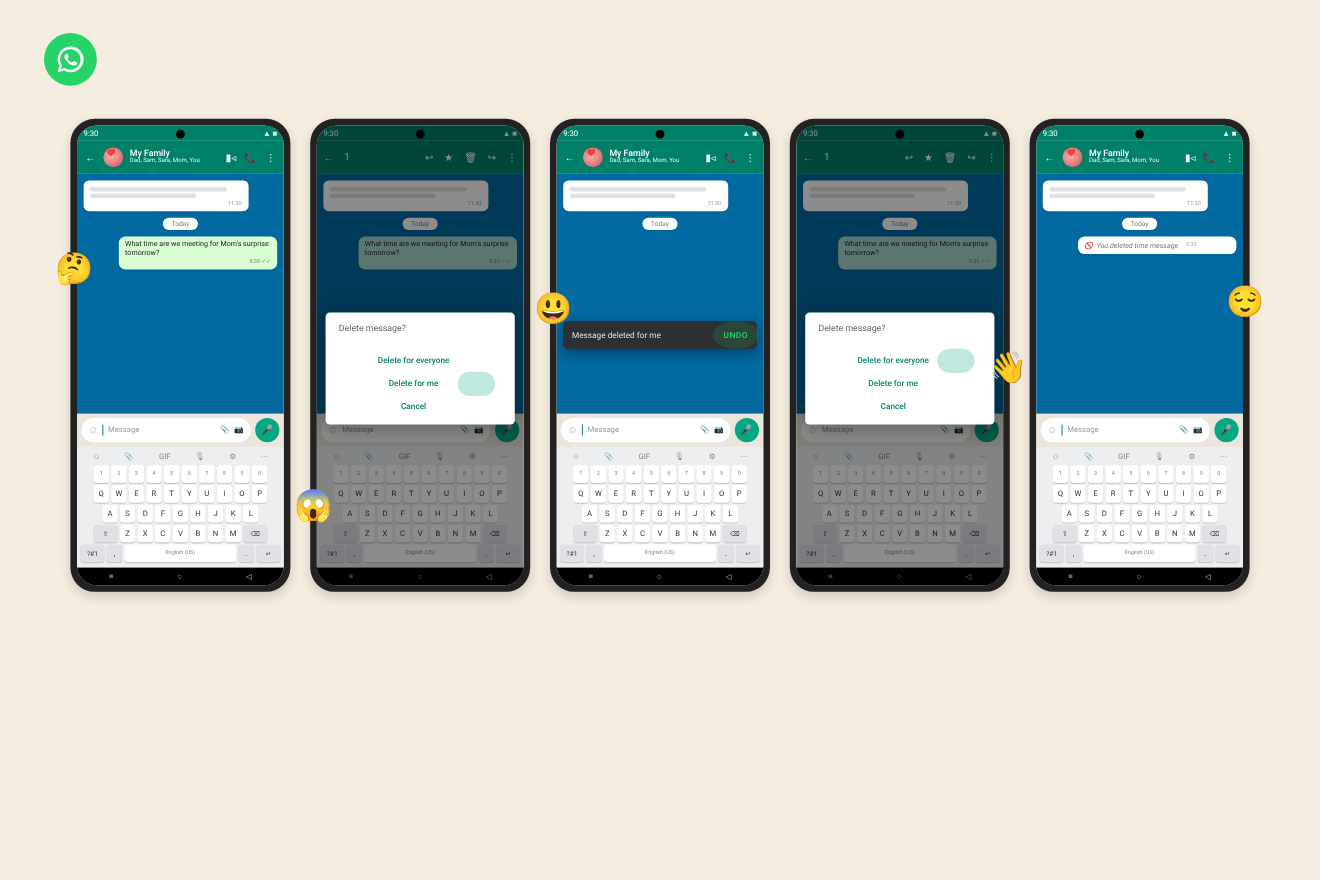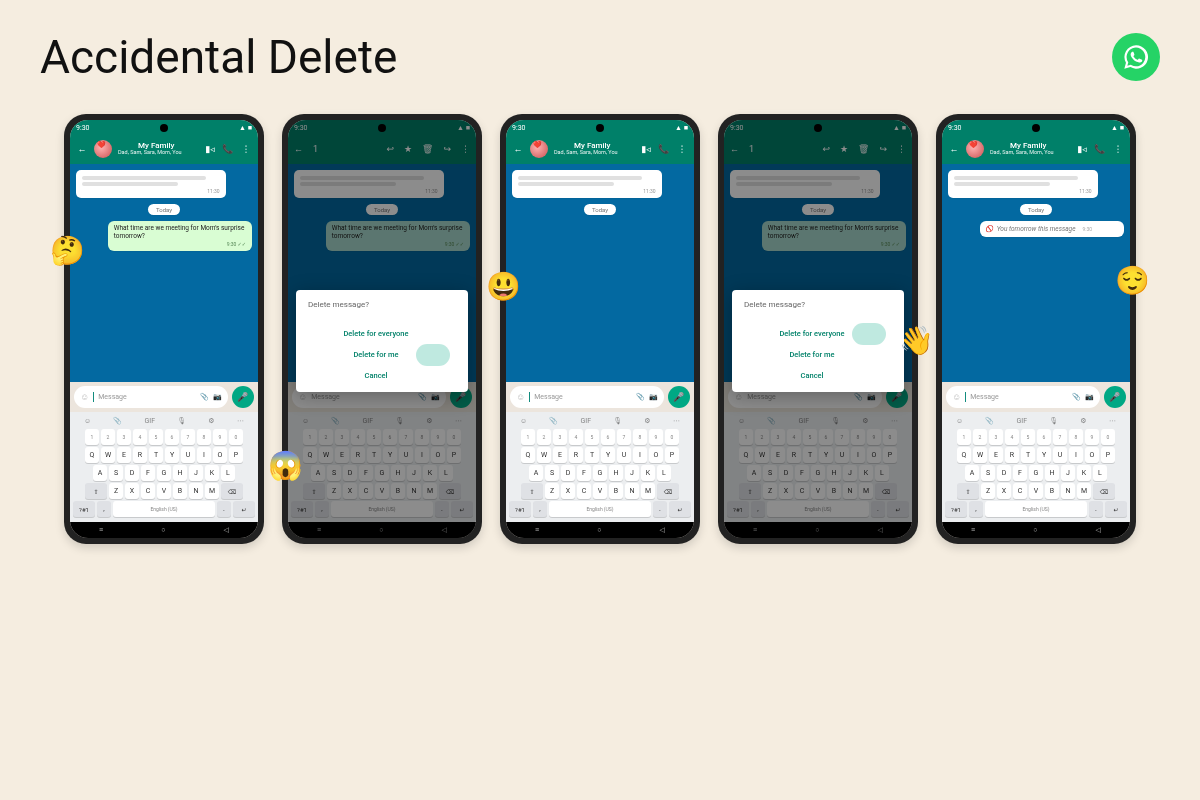--- a/index.html
+++ b/index.html
@@ -61,21 +61,21 @@
     background: #008069; color: #fff; display: flex; align-items: center;
     padding: 4px 6px; gap: 6px; height: 30px; font-size: 8px;
   }
   .app-bar .avatar {
     width: 18px; height: 18px; border-radius: 50%;
     background: radial-gradient(circle at 40% 40%, #ffb3b3, #c94f4f);
     flex-shrink: 0; position: relative;
   }
   .app-bar .avatar::after { content:"❤️"; font-size:7px; position:absolute; top:1px; left:3px;}
   .chat-title { line-height: 1; }
-  .chat-title .name { font-weight: 500; font-size: 8px; margin-left: 20px; }
+  .chat-title .name { font-weight: 500; font-size: 8px; }
   .chat-title .members { font-size: 5.5px; opacity: .9; }
   .app-bar .spacer { flex: 1; }
   .app-bar .icon { width: 12px; text-align:center; font-size:9px; }
 
   .sel-bar {
     background: #008069; color:#fff; display:flex; align-items:center;
     padding: 4px 6px; gap:10px; height:30px; font-size:9px;
   }
   .sel-bar .icon { font-size:9px; }
 
@@ -179,21 +179,20 @@
   }
 
   .emoji-float {
     position:absolute; font-size:28px; z-index:60;
   }
 </style>
 </head>
 <body>
 
 <div class="header">
-  <div class="title">Accidental Delete</div>
   <div class="wa-logo">
     <svg width="28" height="28" viewBox="0 0 24 24" fill="#fff">
         <path d="M12 2a10 10 0 0 0-8.6 15L2 22l5.2-1.4A10 10 0 1 0 12 2zm0 18a8 8 0 0 1-4.1-1.1l-.3-.2-3 .8.8-2.9-.2-.3A8 8 0 1 1 12 20zm4.4-5.9c-.2-.1-1.4-.7-1.6-.8s-.4-.1-.5.1-.6.8-.7.9-.3.2-.5.1a6.5 6.5 0 0 1-3.2-2.8c-.2-.4.2-.4.7-1.3.1-.2 0-.3 0-.5s-.5-1.3-.7-1.8-.4-.4-.5-.4h-.5c-.2 0-.4.1-.7.3a2.7 2.7 0 0 0-.8 2c0 1.2.9 2.4 1 2.5s1.7 2.7 4.2 3.7c1.6.6 2.2.7 3 .6.5-.1 1.4-.6 1.6-1.1s.2-1 .1-1.1-.2-.2-.4-.3z"></path>
       </svg>
   </div>
 </div>
 
 <div class="phones-row">
 
   <div class="phone">
@@ -521,20 +520,24 @@
             <div class="key space">English (US)</div>
             <div class="key fn">.</div>
             <div class="key fn wide">↵</div>
           </div>
       </div>
       <div class="nav-bar">
           <span>≡</span>
           <span>○</span>
           <span>◁</span>
         </div>
+      <div class="toast">
+        <span>Message deleted for me</span>
+        <span class="undo">UNDO</span>
+      </div>
     </div>
     <span class="emoji-float" style="left:-14px; top:156px">😃</span>
   </div>
 
   <div class="phone">
     <div class="camera-notch"></div>
     <div class="screen">
       <div class="status-bar">
           <span>9:30</span>
           <span>▲ ■</span>
@@ -667,21 +670,21 @@
       </div>
       <div class="chat-body">
         <div class="msg-in">
             <div class="placeholder" style="width:90%"></div>
             <div class="placeholder" style="width:70%"></div>
             <div class="msg-time-in">11:30</div>
           </div>
         <div class="date-pill">Today</div>
         <div class="msg-deleted">
           <span>🚫</span>
-          <span>You tomorrow this message</span>
+          <span>You deleted time message</span>
           <span class="meta">9:30</span>
         </div>
       </div>
       <div class="input-row">
           <div class="input-box">
             <span class="smile">☺</span>
             <span class="cursor"></span>
             <span class="msg-text">Message</span>
             <span>📎</span>
             <span>📷</span>

